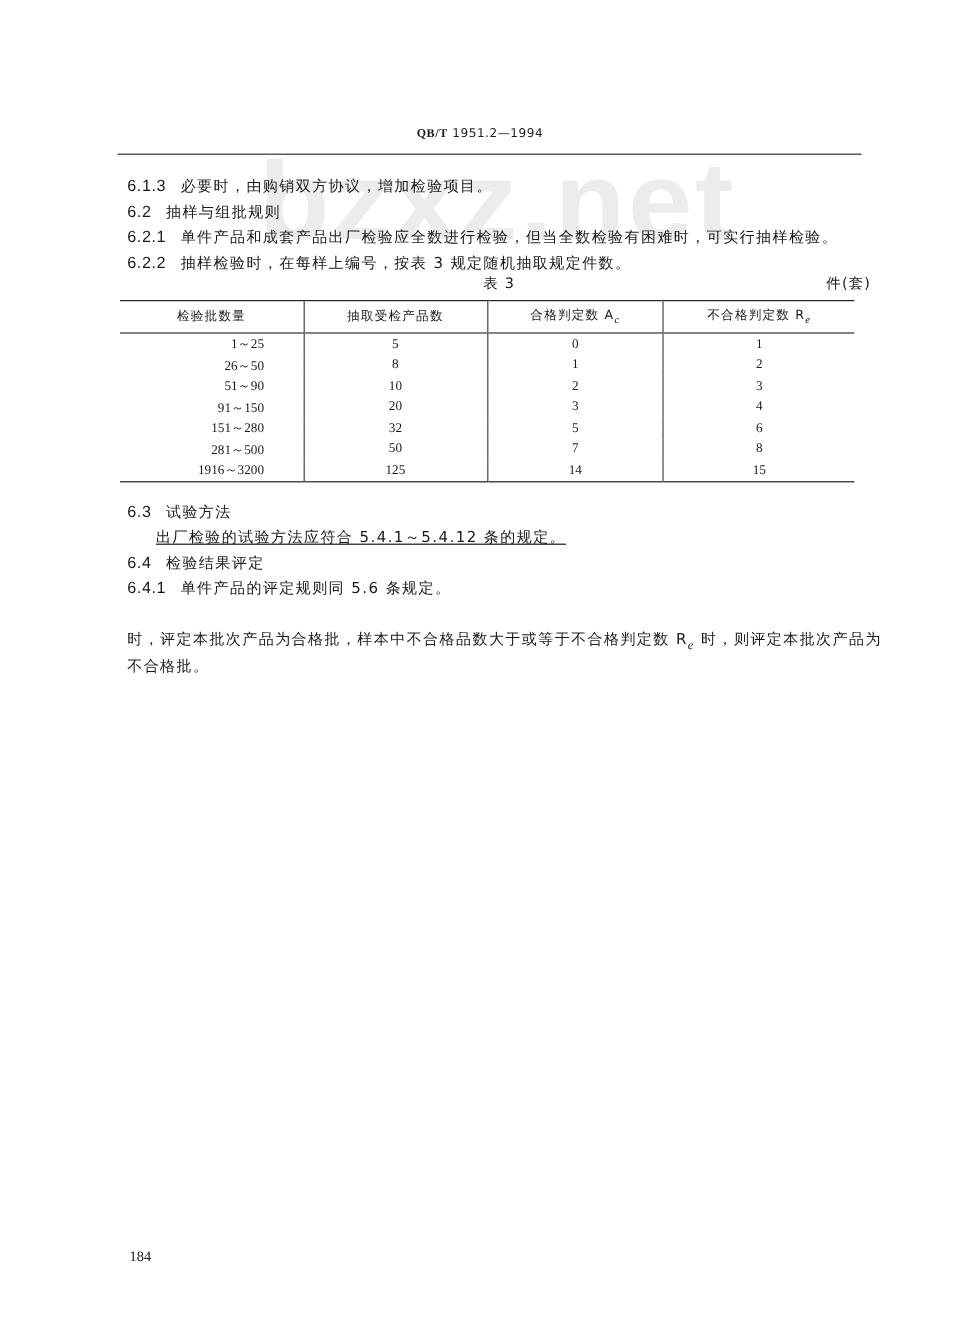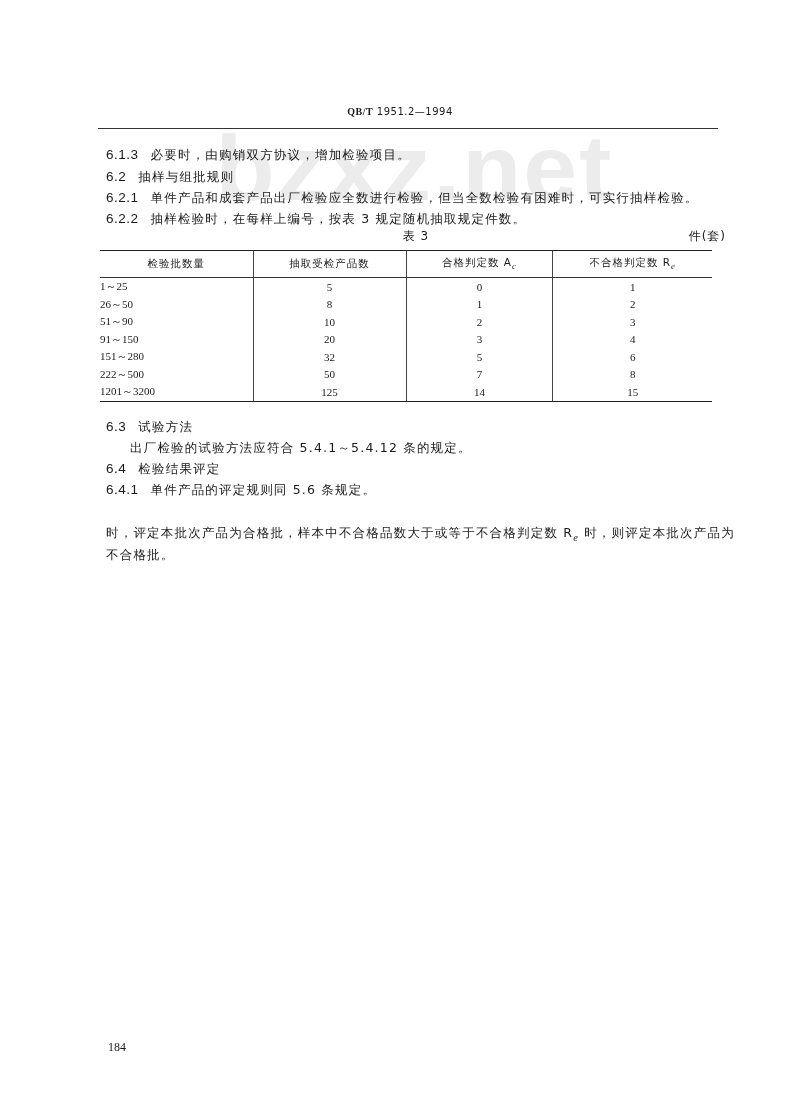--- a/index.html
+++ b/index.html
@@ -14,36 +14,36 @@
     }
     .page { position: absolute; left: 0; top: 0; width: 800px; height: 1103px; z-index: 1; }
     .header-title {
       position: absolute; left: 0; width: 800px; top: 106px; text-align: center;
       font-size: 10px; letter-spacing: 0.5px;
     }
     .header-title .prefix { font-family: "Liberation Serif", serif; font-weight: bold; }
     .header-rule { position: absolute; left: 98px; width: 620px; top: 128px; height: 1px; background: #333; }
     .line { position: absolute; left: 106px; font-size: 12.5px; letter-spacing: 1.2px; white-space: nowrap; line-height: 18px; }
     .num { font-family: "Liberation Sans", sans-serif; font-size: 13.5px; margin-right: 12px; letter-spacing: 0.5px; margin-top: 20px; }
-    .indent { left: 130px; }
+    .indent { left: 130px; text-decoration: underline; }
     .table-caption { position: absolute; top: 228px; left: 0; width: 800px; text-align: center; font-size: 12px; letter-spacing: 1px; margin-left: 16px; }
     .table-caption .unit { position: absolute; right: 90px; top: 0; }
     table.data {
       position: absolute; left: 100px; top: 250px; width: 612px; border-collapse: collapse;
       font-family: "Liberation Serif", serif; font-size: 11px;
     }
     table.data th {
       font-family: "DejaVu Sans", sans-serif; font-weight: normal; font-size: 10.5px; height: 24px;
       border-top: 1.5px solid #222; border-bottom: 1px solid #333; letter-spacing: 1px;
     }
     table.data td { height: 17.5px; text-align: center; padding: 0; }
     table.data th + th, table.data td + td { border-left: 1px solid #444; }
     table.data tr:last-child td { border-bottom: 1.5px solid #222; }
     .c1 { text-align: left !important; }
-    .c1 span { display: inline-block; width: 120px; text-align: left; }
+    .c1 span { display: inline-block; width: 120px; text-align: right; }
     .sub { font-style: italic; font-family: "Liberation Serif", serif; }
     .page-num { position: absolute; left: 108px; top: 1040px; font-family: "Liberation Serif", serif; font-size: 12px; }
   </style>
 </head>
 <body>
 
 <div class="watermark">bzxz.net</div>
 
 <div class="page">
   <div class="header-title">
@@ -103,27 +103,27 @@
           <td>3</td>
           <td>4</td>
         </tr>
       <tr>
           <td class="c1"><span>151～280</span></td>
           <td>32</td>
           <td>5</td>
           <td>6</td>
         </tr>
       <tr>
-          <td class="c1"><span>222～500</span></td>
+          <td class="c1"><span>281～500</span></td>
           <td>50</td>
           <td>7</td>
           <td>8</td>
         </tr>
       <tr>
-          <td class="c1"><span>1201～3200</span></td>
+          <td class="c1"><span>1916～3200</span></td>
           <td>125</td>
           <td>14</td>
           <td>15</td>
         </tr>
     </tbody>
     </table>
 
   <div class="line" style="top:418px">
     <span class="num">6.3</span><span>试验方法</span>
   </div>

